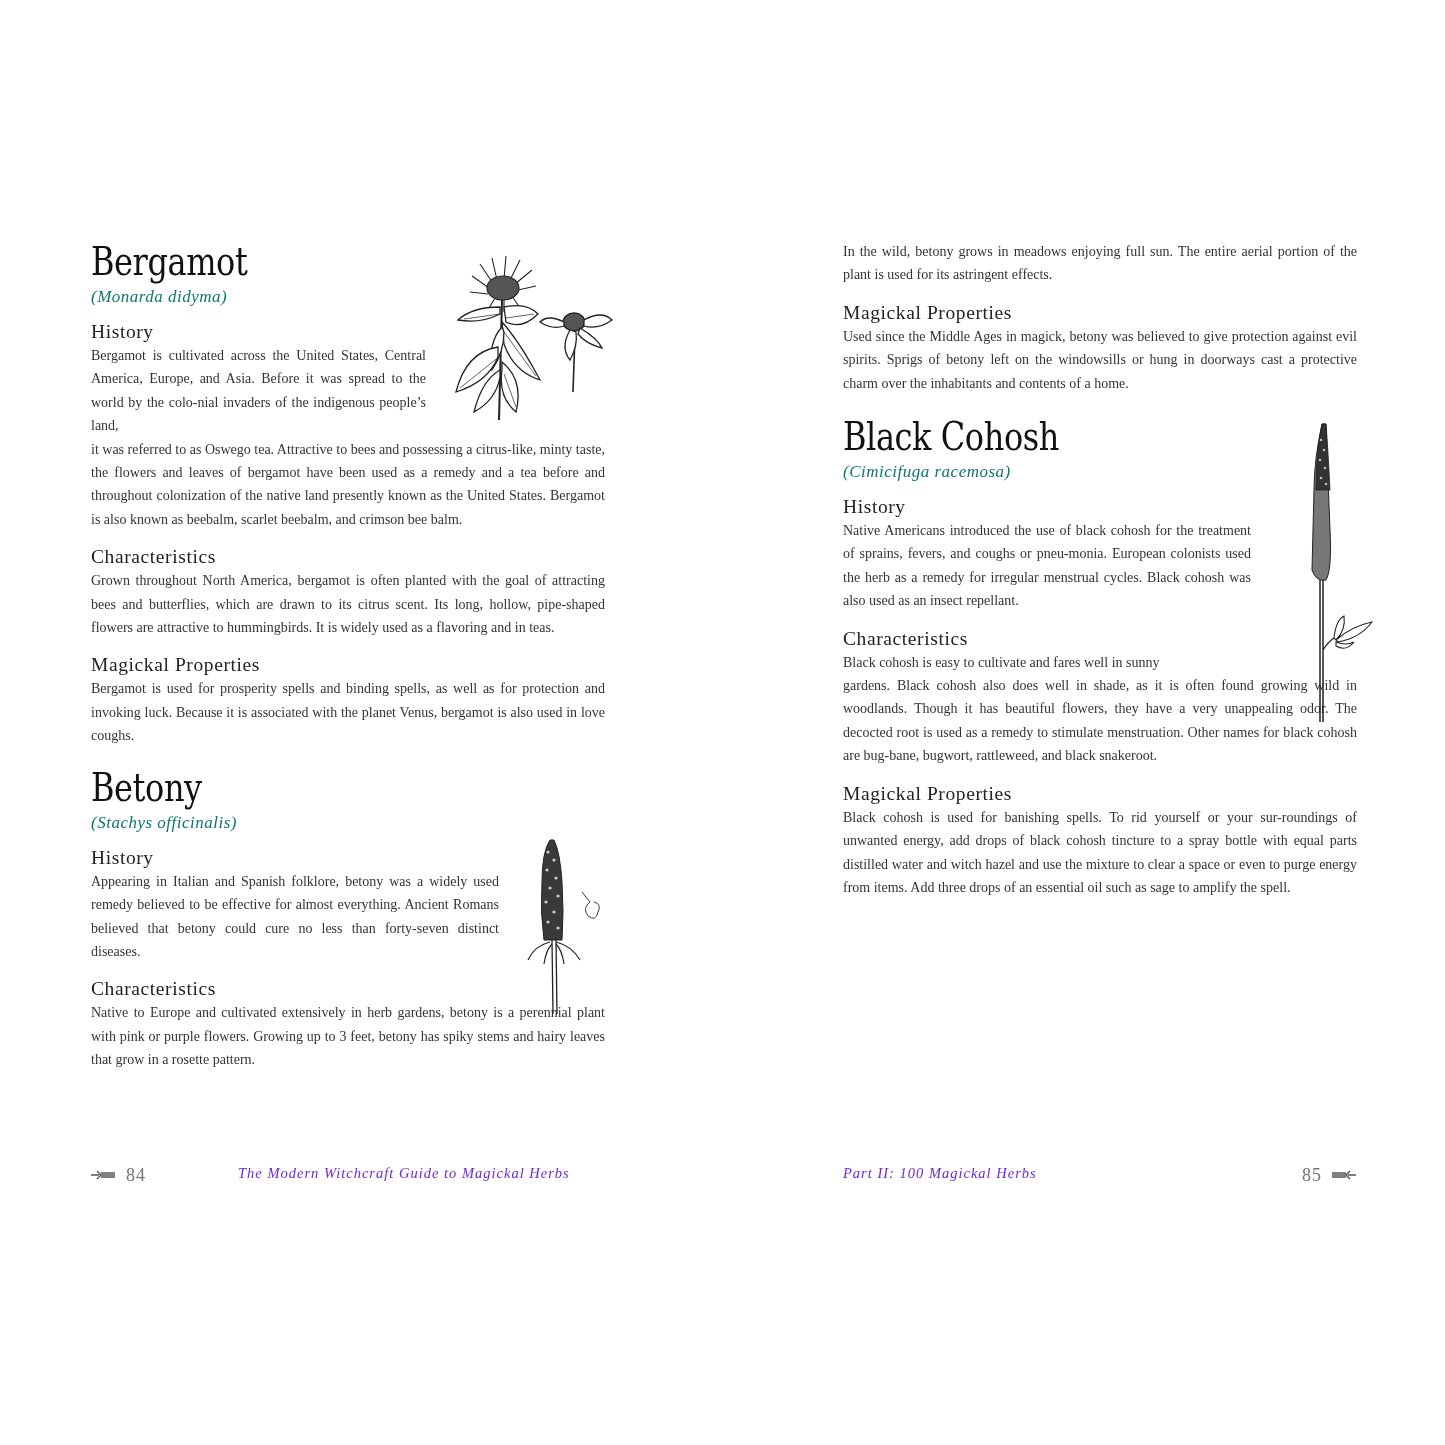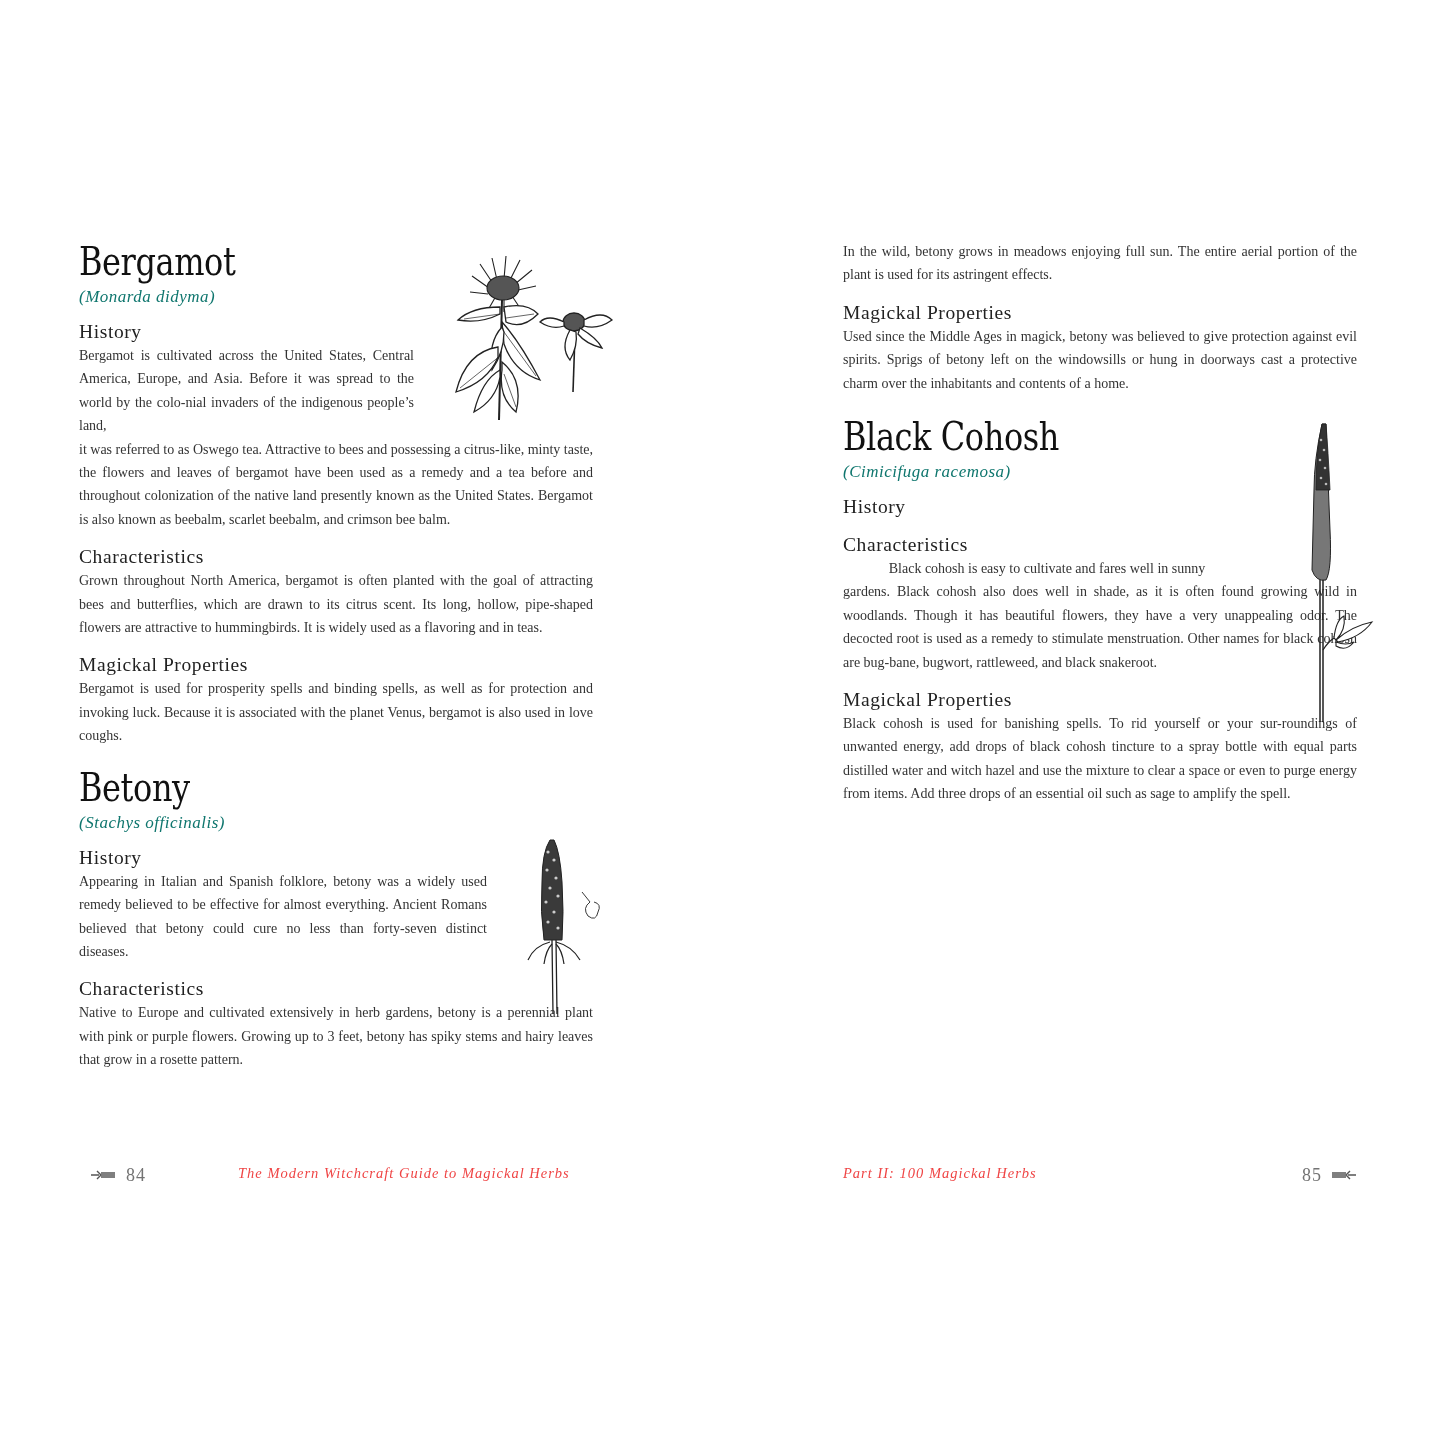--- a/index.html
+++ b/index.html
@@ -1,28 +1,28 @@
 <!DOCTYPE html>
 <html><head>
 <meta charset="utf-8">
 <style>
   html, body { margin: 0; padding: 0; background: #ffffff; }
   body { width: 1445px; height: 1445px; position: relative; overflow: hidden;
          font-family: "Liberation Serif", "DejaVu Serif", serif; color: #2a2a2a; }
   .page { position: absolute; top: 240px; width: 514px; }
-  .page.left { left: 79px; }
+  .page.left { left: 91px; }
   .page.right { left: 843px; }
   .title { font-family: "DejaVu Serif", "Liberation Serif", serif; font-weight: normal;
            font-size: 39px; line-height: 44px; color: #111; margin: 0; letter-spacing: -0.5px;
            transform: scaleX(0.82); transform-origin: left center; }
   .latin { font-style: italic; font-size: 17px; line-height: 22px; color: #0f766e; margin: 2px 0 0 0; letter-spacing: 0.5px; }
   .sect { font-size: 19.5px; line-height: 24px; color: #222; margin: 14px 0 0 0; letter-spacing: 0.6px; }
   .body { font-size: 14px; line-height: 23.4px; color: #333; margin: 0; text-align: justify; }
   .ill { position: absolute; }
-  .footer { position: absolute; top: 1165px; font-style: italic; font-size: 14.5px; color: #ef4444; letter-spacing: 1px; }
+  .footer { position: absolute; top: 1165px; font-style: italic; font-size: 14.5px; color: #6d28d9; letter-spacing: 1px; }
   .folio { position: absolute; top: 1165px; font-size: 18px; color: #737373; letter-spacing: 1px; }
   .orn { position: absolute; top: 1170px; }
   .narrow { width: 335px; }
   .narrow2 { width: 408px; }
   .narrow3 { width: 408px; }
 </style>
 </head>
 <body>
 
 <div class="page left">
@@ -98,22 +98,23 @@
 <div class="footer" style="left:238px">The Modern Witchcraft Guide to Magickal Herbs</div>
 
 <div class="page right">
   <p class="body">In the wild, betony grows in meadows enjoying full sun. The entire aerial portion of the plant is used for its astringent effects.</p>
   <p class="sect">Magickal Properties</p>
   <p class="body">Used since the Middle Ages in magick, betony was believed to give protection against evil spirits. Sprigs of betony left on the windowsills or hung in doorways cast a protective charm over the inhabitants and contents of a home.</p>
 
   <h1 class="title" style="margin-top:20px">Black Cohosh</h1>
   <p class="latin">(Cimicifuga racemosa)</p>
   <p class="sect" style="margin-top:12px">History</p>
+  <p class="body narrow3">Native Americans introduced the use of black cohosh for the treatment of sprains, fevers, and coughs or pneu-monia. European colonists used the herb as a remedy for irregular menstrual cycles. Black cohosh was also used as an insect repellant.</p>
   <p class="sect">Characteristics</p>
-  <p class="body narrow3" style="text-align:center">Black cohosh is easy to cultivate and fares well in sunny</p>
+  <p class="body narrow3" style="text-align:left">Black cohosh is easy to cultivate and fares well in sunny</p>
   <p class="body">gardens. Black cohosh also does well in shade, as it is often found growing wild in woodlands. Though it has beautiful flowers, they have a very unappealing odor. The decocted root is used as a remedy to stimulate menstruation. Other names for black cohosh are bug-bane, bugwort, rattleweed, and black snakeroot.</p>
   <p class="sect">Magickal Properties</p>
   <p class="body">Black cohosh is used for banishing spells. To rid yourself or your sur-roundings of unwanted energy, add drops of black cohosh tincture to a spray bottle with equal parts distilled water and witch hazel and use the mixture to clear a space or even to purge energy from items. Add three drops of an essential oil such as sage to amplify the spell.</p>
 </div>
 
 <svg class="ill" style="left:1296px;top:420px" width="80" height="305" viewBox="0 0 80 305">
   <g stroke="#222" fill="none">
     <path d="M26 4 Q18 40 18 70 L16 150 Q20 162 30 160 Q36 150 34 110 Q32 60 30 4 Z" fill="#777" stroke-width="1"></path>
     <path d="M26 4 Q20 30 20 70 L34 70 Q32 30 30 4 Z" fill="#333" stroke-width="0.8"></path>
     <g fill="#bbb" stroke="none">

